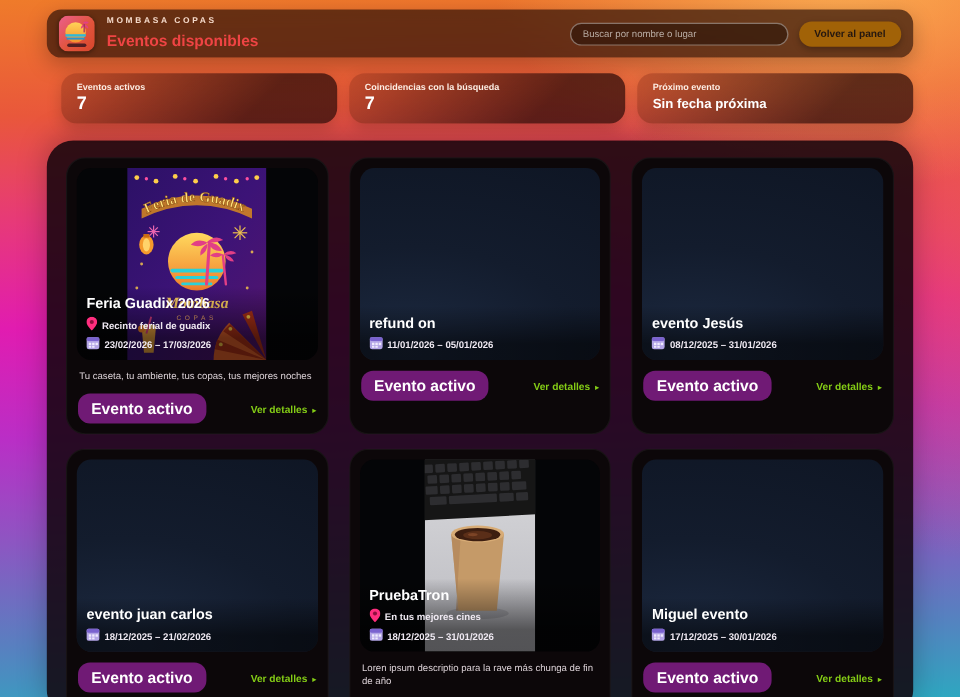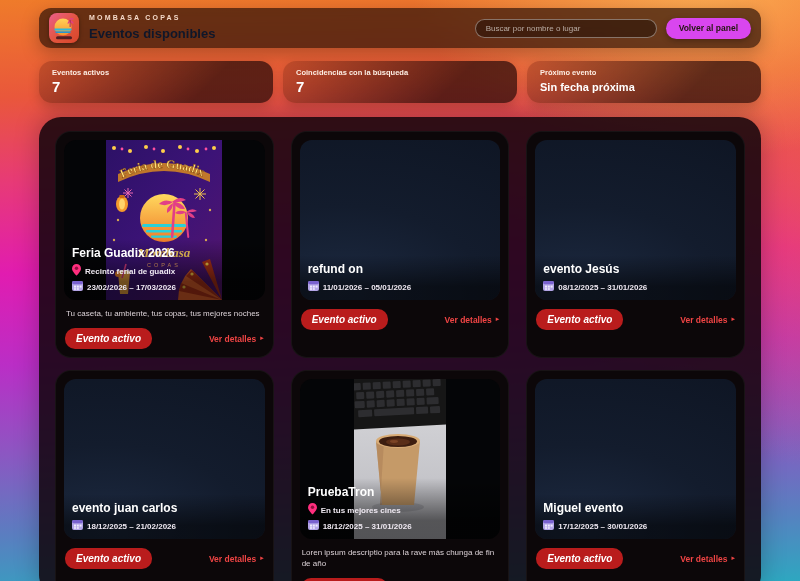--- a/index.html
+++ b/index.html
@@ -17,36 +17,36 @@
   
   .topbar {
     height:40px; border-radius:12px; display:flex; align-items:center;
     padding:0 10px; background:rgba(38,15,6,.68);
     box-shadow:0 6px 18px rgba(0,0,0,.25); backdrop-filter:blur(8px);
   }
   .logo { width:30px; height:30px; border-radius:8px; overflow:hidden; flex:0 0 auto;
     box-shadow:0 1px 4px rgba(0,0,0,.4); }
   .brand-block { margin-left:10px; line-height:1.25; }
   .brand-name { font-size:7px; font-weight:bold; letter-spacing:2.2px; color:#f4d9c9; }
-  .page-title { font-size:13px; font-weight:bold; color:#0f172a; margin-top:4px; }
+  .page-title { font-size:13px; font-weight:bold; color:#ef4444; margin-top:4px; }
   .search {
     margin-left:auto; width:182px; height:19px; border-radius:10px;
     background:rgba(18,7,3,.45); border:1px solid rgba(255,255,255,.38);
     color:#d8cfc9; font-size:8px; padding:0 10px; outline:none;
     font-family:"Liberation Sans",sans-serif;
   }
   .search::placeholder { color:#b9aca4; }
   .back-btn {
     margin-left:9px; height:21px; border:none; border-radius:11px; padding:0 13px;
-    background:#d946ef; color:#241710; font-size:8.5px; font-weight:bold; cursor:pointer;
+    background:#a16207; color:#241710; font-size:8.5px; font-weight:bold; cursor:pointer;
     box-shadow:0 2px 6px rgba(0,0,0,.3);
   }
 
   
-  .stats { display:flex; gap:10px; margin-top:13px; }
+  .stats { display:flex; gap:10px; margin-top:13px;margin-left:12px; }
   .stat-card {
     flex:1; height:42px; border-radius:13px; padding:7px 13px;
     background:linear-gradient(135deg, rgba(150,55,30,.45) 0%, rgba(40,10,8,.72) 70%);
     backdrop-filter:blur(6px); box-shadow:0 4px 12px rgba(0,0,0,.18);
   }
   .stat-label { font-size:7.5px; font-weight:bold; color:#fdeee4; }
   .stat-value { font-size:15px; font-weight:bold; color:#ffffff; margin-top:2px; line-height:1; }
   .stat-value.small { font-size:11px; margin-top:5px; }
 
   
@@ -71,24 +71,24 @@
   .overlay {
     position:absolute; left:0; right:0; bottom:0; padding:7px 8px 8px;
     background:linear-gradient(180deg, rgba(0,0,0,0) 0%, rgba(0,0,0,.55) 70%);
   }
   .ev-title { font-size:12px; font-weight:bold; color:#ffffff; }
   .meta { display:flex; align-items:flex-end; gap:4px; margin-top:4px; }
   .meta .txt { font-size:8px; font-weight:bold; color:#efe9f2; }
   .desc { font-size:8px; color:#ddd3d8; margin:9px 2px 0; line-height:1.3; }
   .card-foot { display:flex; align-items:center; justify-content:space-between; margin-top:9px; padding:0 1px; }
   .badge {
-    background:#b91c1c; color:#ffffff; font-size:10px; font-weight:bold;
-    padding:5px 11px; border-radius:10px;font-style:italic;
-  }
-  .details { display:flex; align-items:flex-start; gap:4px; color:#ef4444; cursor:pointer; }
+    background:#701a75; color:#ffffff; font-size:13px; font-weight:bold;
+    padding:5px 11px; border-radius:10px;
+  }
+  .details { display:flex; align-items:flex-end; gap:4px; color:#84cc16; cursor:pointer; }
   .details .dl { font-size:8.5px; font-weight:bold; }
   .details .ar { font-size:7px; line-height:1; }
   .icon { flex:0 0 auto; display:block; }
 </style>
 </head>
 <body>
 
 <svg width="0" height="0" style="position:absolute">
   <defs>
     <g id="cal-icon">

